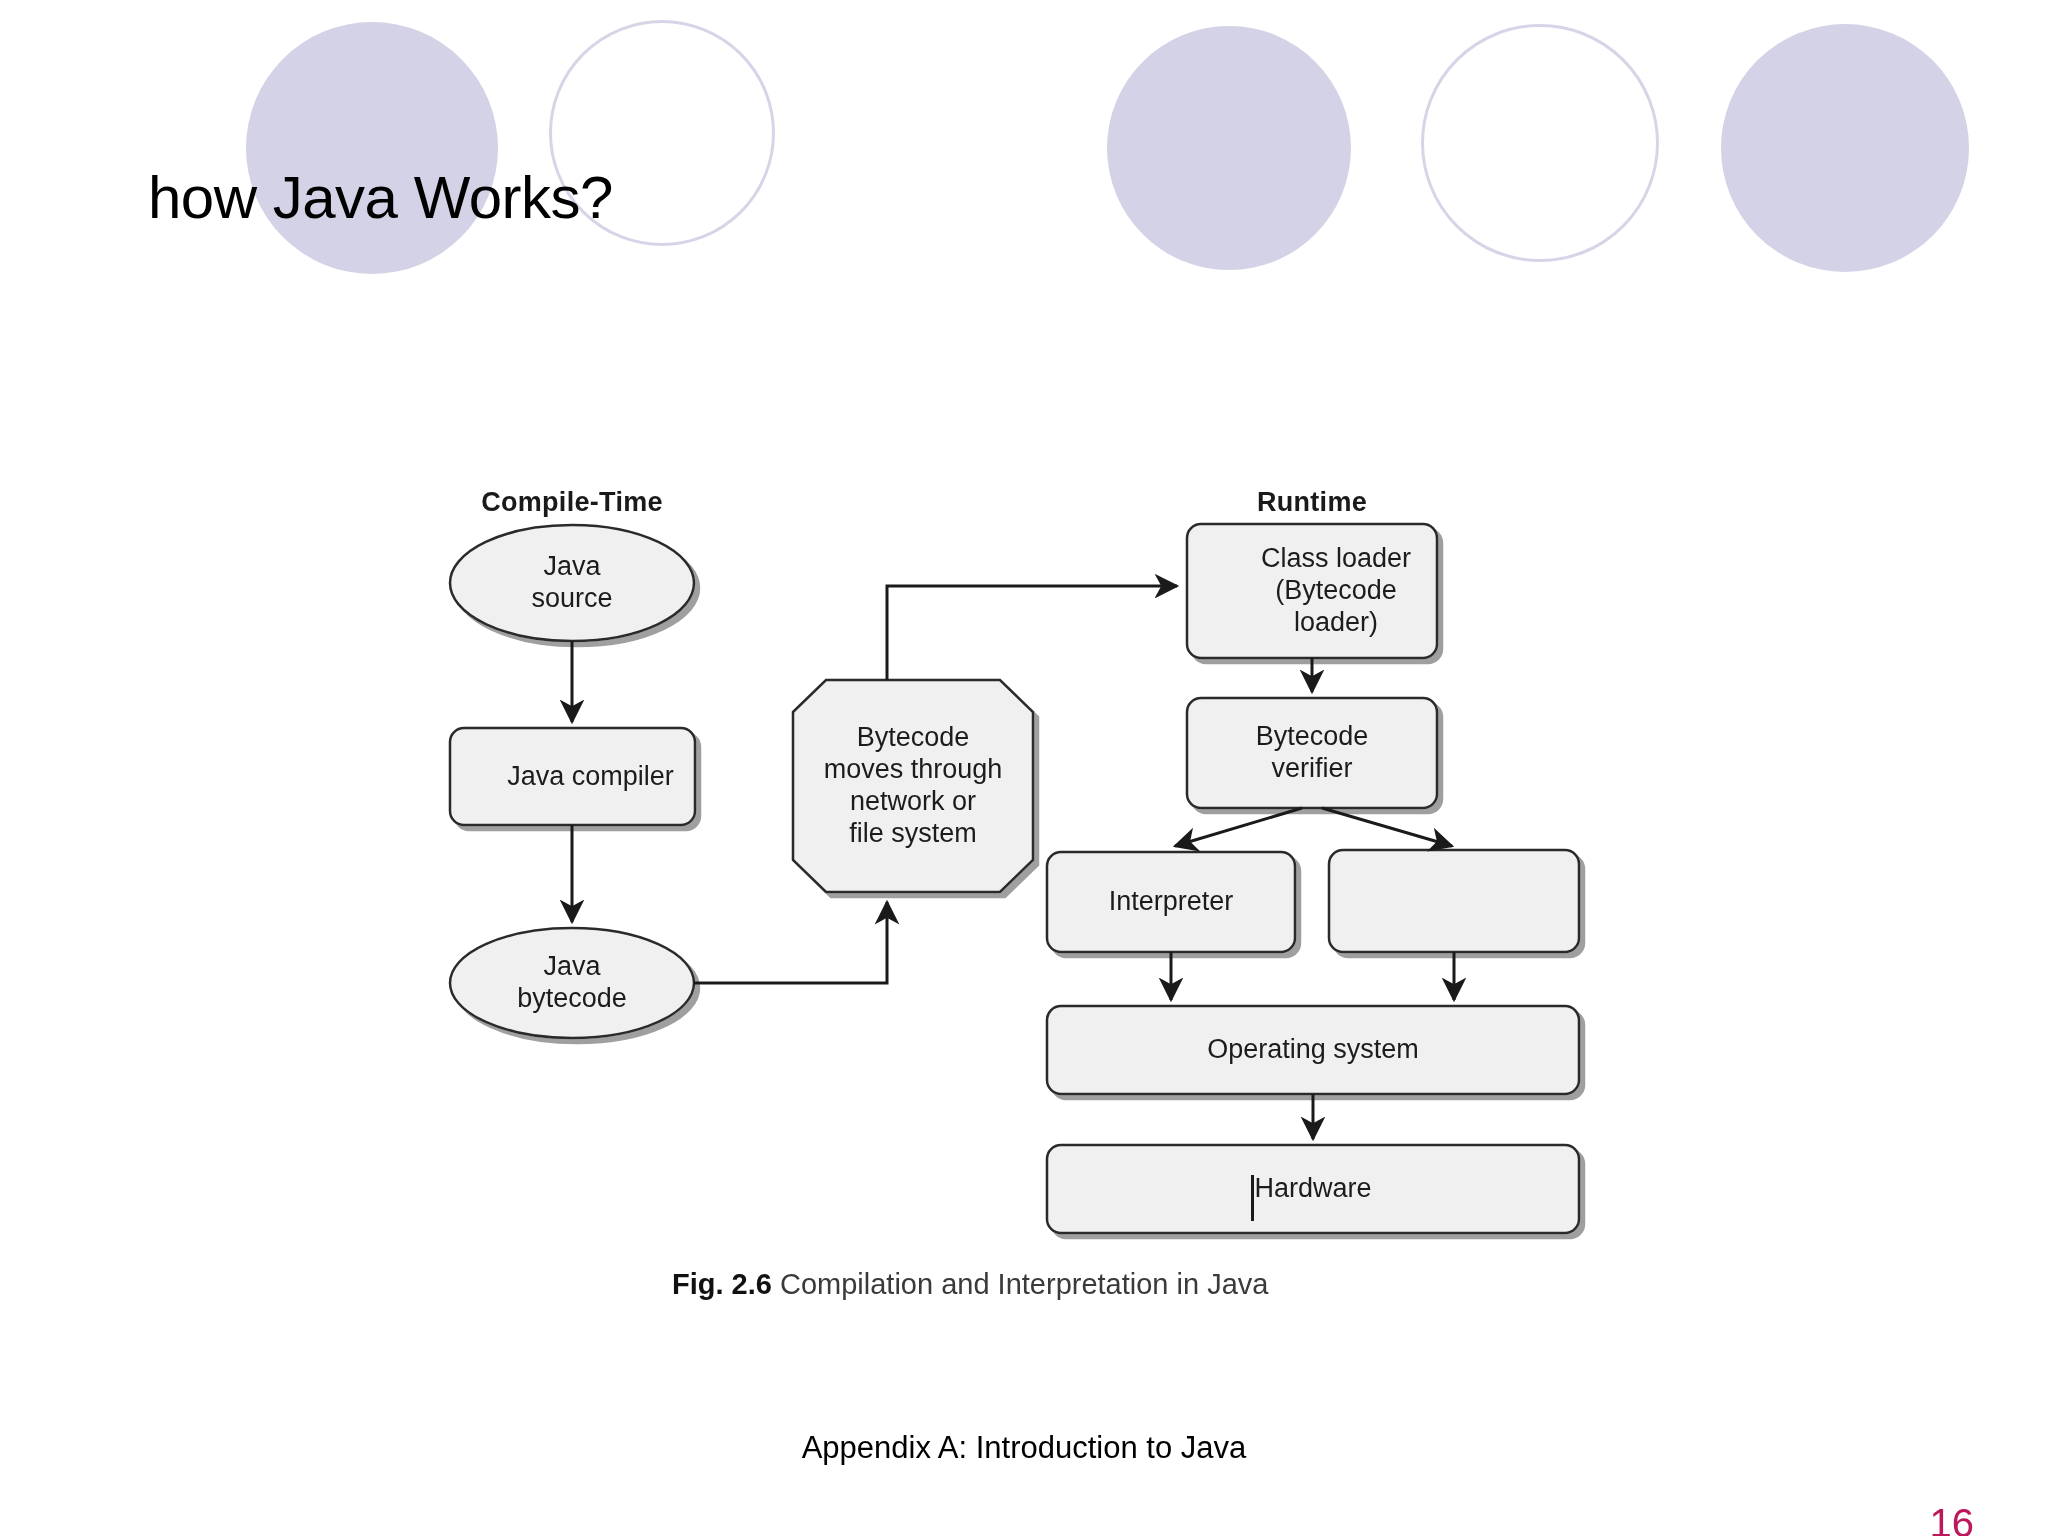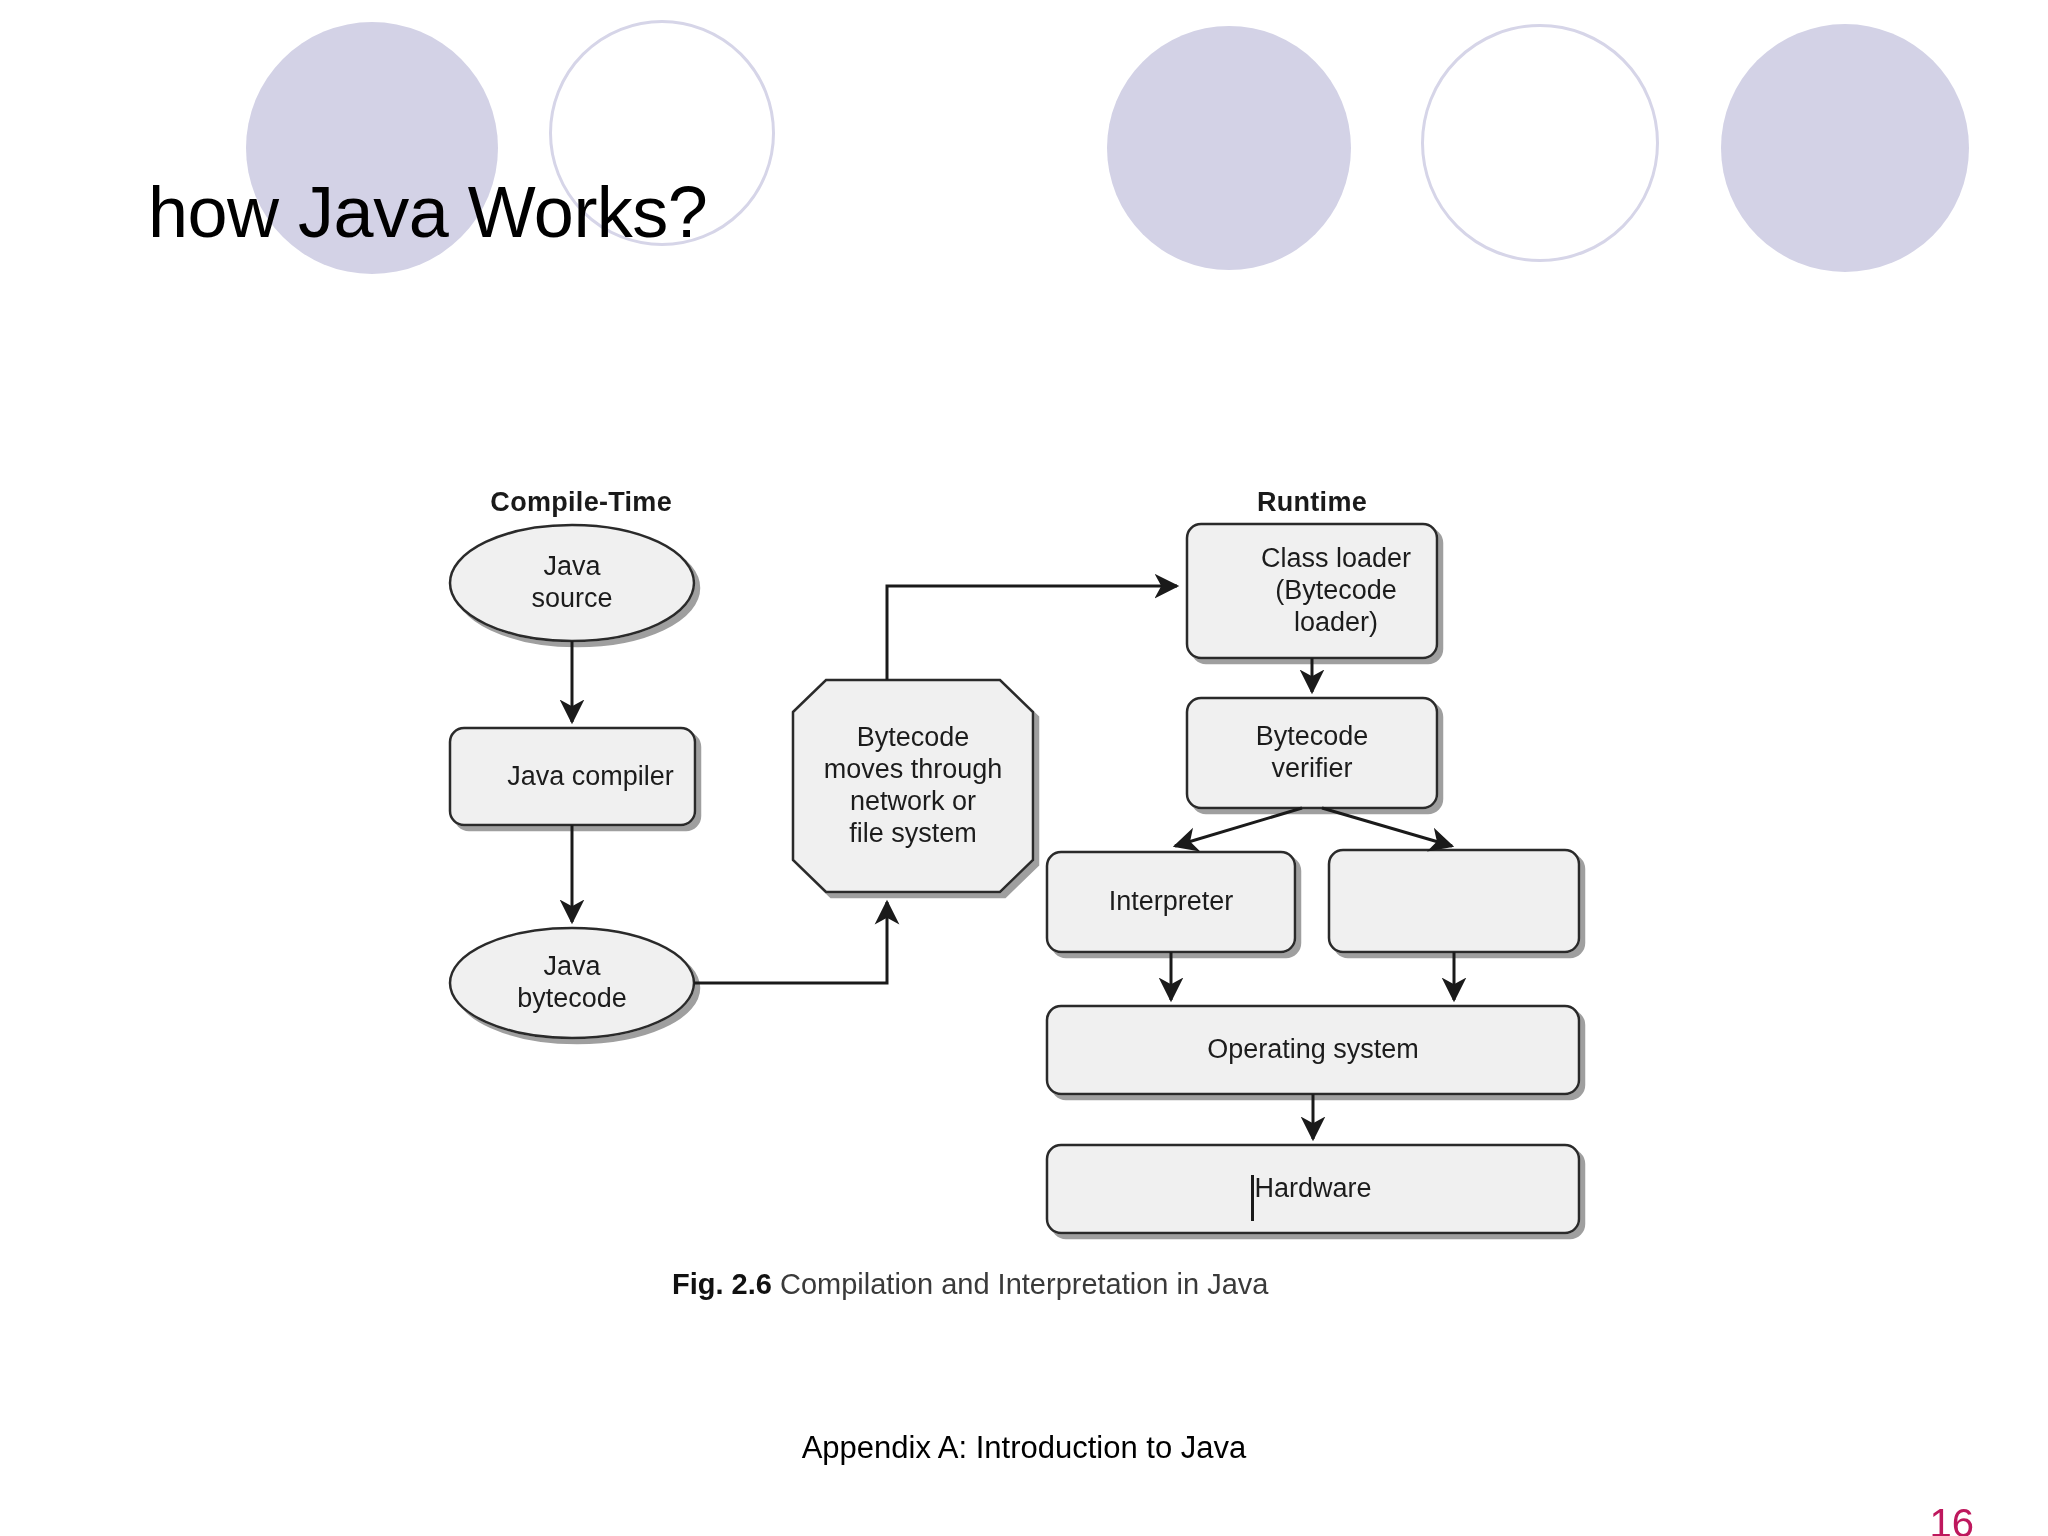--- a/index.html
+++ b/index.html
@@ -28,21 +28,21 @@
     border-radius: 50%;
   }
   .deco-filled { background: #d3d2e6; }
   .deco-outline { background: transparent; border: 3px solid #d6d5e8; }
 
   
   #slide-title {
     position: absolute;
     left: 148px;
     top: 128px;
-    font-size: 72px;
+    font-size: 60px;
     line-height: 1.0;
     font-weight: 400;
     letter-spacing: -0.5px;
     color: #000;
     white-space: nowrap;
     z-index: 5;
   }
 
   
   #diagram {
@@ -202,21 +202,21 @@
       <line x1="1322" y1="808" x2="1452" y2="846" marker-end="url(#arrow)"></line>
 
       <line x1="1171" y1="952" x2="1171" y2="1000" marker-end="url(#arrow)"></line>
 
       <line x1="1454" y1="952" x2="1454" y2="1000" marker-end="url(#arrow)"></line>
 
       <line x1="1313" y1="1094" x2="1313" y2="1139" marker-end="url(#arrow)"></line>
     </g>
   </svg>
 
-  <div class="section-header" style="left:472px; top:487px; width:200px;text-align:right;">Compile-Time</div>
+  <div class="section-header" style="left:472px; top:487px; width:200px;">Compile-Time</div>
   <div class="section-header" style="left:1212px; top:487px; width:200px;">Runtime</div>
 
   <div class="node-label" style="left:450px; top:525px; width:244px; height:116px;">Java
 source</div>
 
   <div class="node-label" style="left:428px; top:728px; width:245px; height:97px;margin-left:40px;">Java compiler</div>
 
   <div class="node-label" style="left:450px; top:928px; width:244px; height:110px;">Java
 bytecode</div>
 

